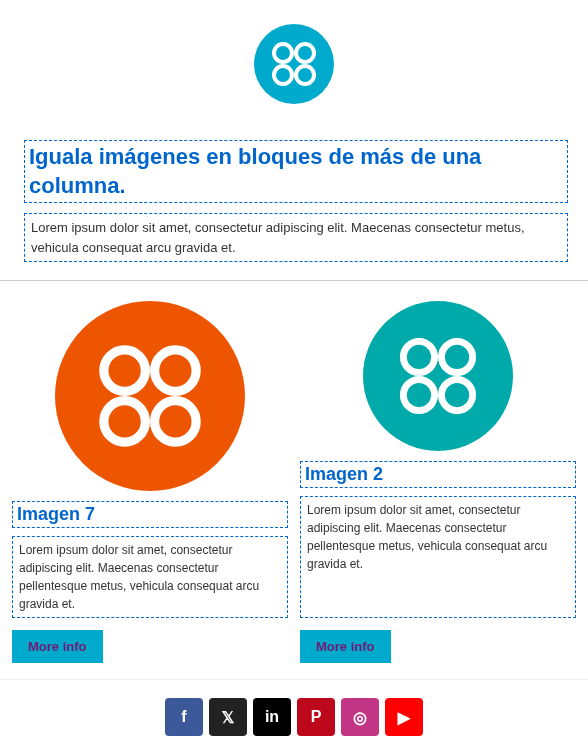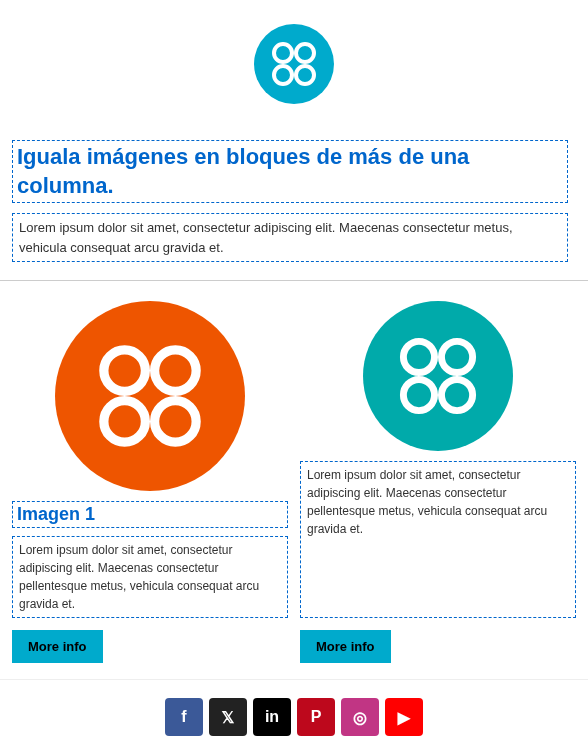--- a/index.html
+++ b/index.html
@@ -28,21 +28,21 @@
       background: #00aacc;
       display: inline-flex;
       align-items: center;
       justify-content: center;
     }
     .logo-svg {
       width: 52px;
       height: 52px;
     }
     .intro-section {
-      padding: 16px 20px 18px 12px;
+      padding: 16px 20px 18px 24px;
       border-bottom: 1px solid #cccccc;
     }
     .intro-title {
       font-size: 22px;
       font-weight: bold;
       color: #0066cc;
       border: 1.5px dashed #0066cc;
       display: inline-block;
       padding: 2px 4px;
       margin-bottom: 10px;
@@ -104,21 +104,21 @@
       font-size: 12px;
       color: #333333;
       border: 1.5px dashed #0066cc;
       padding: 4px 6px;
       line-height: 1.5;
       margin-bottom: 12px;
       flex: 1;
     }
     .more-info-btn {
       background: #00aacc;
-      color: #000000;
+      color: #701a75;
       border: none;
       padding: 9px 16px;
       font-size: 13px;
       font-weight: bold;
       cursor: pointer;
       display: inline-block;
       text-align: right;
       width: fit-content;
       min-width: 80px;
     }
@@ -184,36 +184,37 @@
       <div class="col-image">
         <div class="circle-orange">
           <svg width="120" height="120" viewBox="0 0 52 52" xmlns="http://www.w3.org/2000/svg">
             <circle cx="15" cy="15" r="9" fill="none" stroke="white" stroke-width="4"></circle>
             <circle cx="37" cy="15" r="9" fill="none" stroke="white" stroke-width="4"></circle>
             <circle cx="15" cy="37" r="9" fill="none" stroke="white" stroke-width="4"></circle>
             <circle cx="37" cy="37" r="9" fill="none" stroke="white" stroke-width="4"></circle>
           </svg>
         </div>
       </div>
-      <div class="col-title">Imagen 1</div>
+      <div class="col-title">Imagen 7</div>
       <div class="col-body">Lorem ipsum dolor sit amet, consectetur adipiscing elit. Maecenas consectetur pellentesque metus, vehicula consequat arcu gravida et.</div>
       <button class="more-info-btn">More info</button>
     </div>
 
     <div class="col">
       <div class="col-image">
         <div class="circle-teal">
           <svg width="90" height="90" viewBox="0 0 52 52" xmlns="http://www.w3.org/2000/svg">
             <circle cx="15" cy="15" r="9" fill="none" stroke="white" stroke-width="4"></circle>
             <circle cx="37" cy="15" r="9" fill="none" stroke="white" stroke-width="4"></circle>
             <circle cx="15" cy="37" r="9" fill="none" stroke="white" stroke-width="4"></circle>
             <circle cx="37" cy="37" r="9" fill="none" stroke="white" stroke-width="4"></circle>
           </svg>
         </div>
       </div>
+      <div class="col-title">Imagen 2</div>
       <div class="col-body">Lorem ipsum dolor sit amet, consectetur adipiscing elit. Maecenas consectetur pellentesque metus, vehicula consequat arcu gravida et.</div>
       <button class="more-info-btn">More info</button>
     </div>
 
   </div>
 
   <div class="footer-section">
     <div class="social-icons">
       <div class="social-icon si-facebook">f</div>
       <div class="social-icon si-twitter">𝕏</div>

